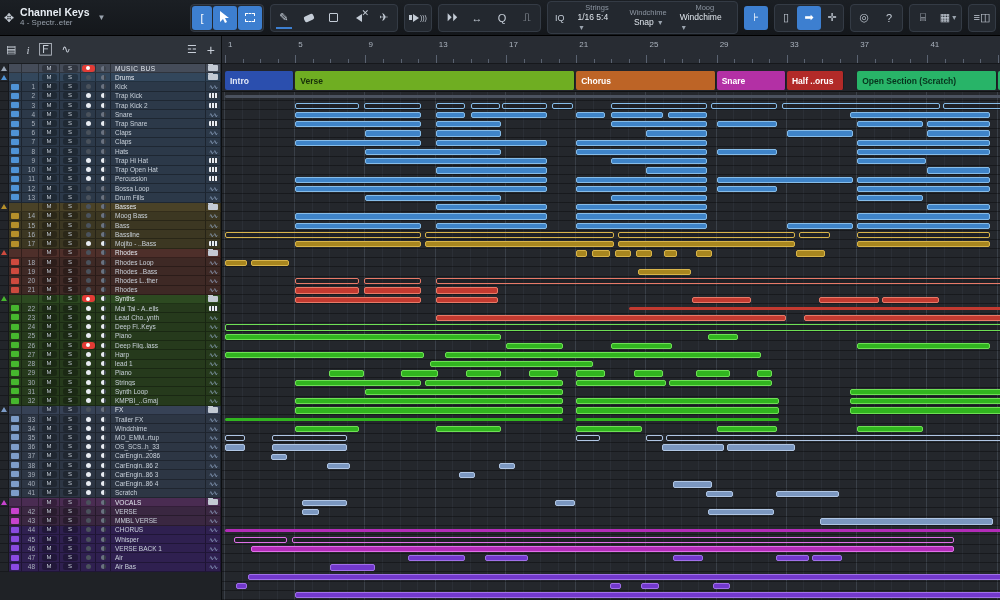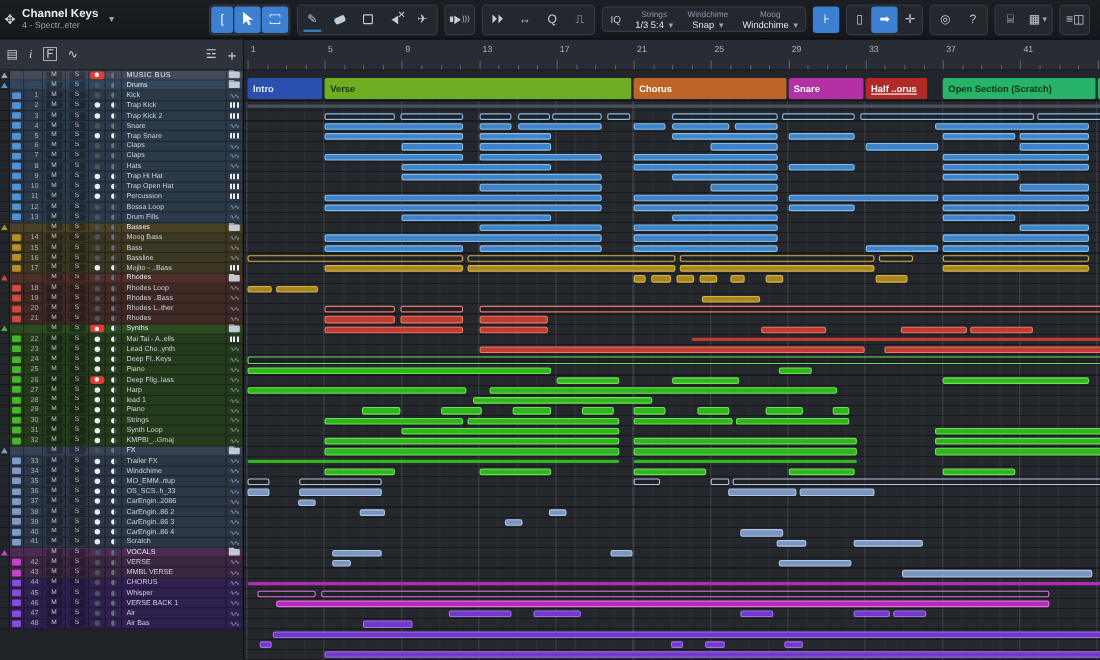--- a/index.html
+++ b/index.html
@@ -125,21 +125,21 @@
   <div class="tb-group">
     <div class="tb-btn">⏵⏵</div>
     <div class="tb-btn">↔</div>
     <div class="tb-btn">Q</div>
     <div class="tb-btn">⎍</div>
   </div>
   <div class="tb-group">
     <span class="iq">IQ</span>
     <div class="dd">
       <span class="lab">Strings</span>
-      <span class="val"><span>1/3 5:4</span> <span class="caret">▾</span></span>
+      <span class="val"><span>1/16 5:4</span> <span class="caret">▾</span></span>
     </div>
     <div class="dd">
       <span class="lab">Windchime</span>
       <span class="val"><span>Snap</span> <span class="caret">▾</span></span>
     </div>
     <div class="dd">
       <span class="lab">Moog</span>
       <span class="val"><span>Windchime</span> <span class="caret">▾</span></span>
     </div>
   </div>
@@ -1425,21 +1425,21 @@
         <span class="rnum" style="left: 497.68px;">29</span>
         <span class="rnum" style="left: 567.92px;">33</span>
         <span class="rnum" style="left: 638.16px;">37</span>
         <span class="rnum" style="left: 708.4px;">41</span>
       </div>
     <div id="sections">
         <div class="sect" style="left: 3px; width: 69.24px; background: rgb(43, 79, 174); color: rgb(226, 232, 246);">Intro</div>
         <div class="sect" style="left: 73.24px; width: 279.96px; background: rgb(111, 174, 34); color: rgb(23, 48, 9);">Verse</div>
         <div class="sect" style="left: 354.2px; width: 139.48px; background: rgb(189, 100, 38); color: rgb(255, 255, 255);">Chorus</div>
         <div class="sect" style="left: 494.68px; width: 69.24px; background: rgb(179, 48, 165); color: rgb(255, 255, 255);">Snare</div>
-        <div class="sect" style="left: 564.92px; width: 57px; background: rgb(178, 42, 40); color: rgb(255, 255, 255); text-decoration: underline;">Half ..orus</div>
+        <div class="sect" style="left: 564.92px; width: 57px; background: rgb(178, 42, 40); color: rgb(255, 255, 255);">Half ..orus</div>
         <div class="sect" style="left: 635.16px; width: 139.48px; background: rgb(40, 180, 104); color: rgb(6, 51, 28);">Open Section (Scratch)</div>
         <div class="sect" style="left: 775.64px; width: 6.902px; background: rgb(40, 180, 104); color: rgb(6, 51, 28);"></div>
       </div>
     <div id="lanes">
         <div class="clip" style="left: 3px; width: 779.542px; top: 3px; height: 3px; background: rgb(74, 81, 94);"></div>
         <div class="clip o" style="left: 73.24px; width: 63.972px; top: 10.6364px; height: 6.23636px; border: 1px solid rgb(134, 188, 232);"></div>
         <div class="clip o" style="left: 141.724px; width: 56.948px; top: 10.6364px; height: 6.23636px; border: 1px solid rgb(134, 188, 232);"></div>
         <div class="clip o" style="left: 213.72px; width: 28.852px; top: 10.6364px; height: 6.23636px; border: 1px solid rgb(134, 188, 232);"></div>
         <div class="clip o" style="left: 248.84px; width: 28.852px; top: 10.6364px; height: 6.23636px; border: 1px solid rgb(134, 188, 232);"></div>
         <div class="clip o" style="left: 280.448px; width: 44.656px; top: 10.6364px; height: 6.23636px; border: 1px solid rgb(134, 188, 232);"></div>

